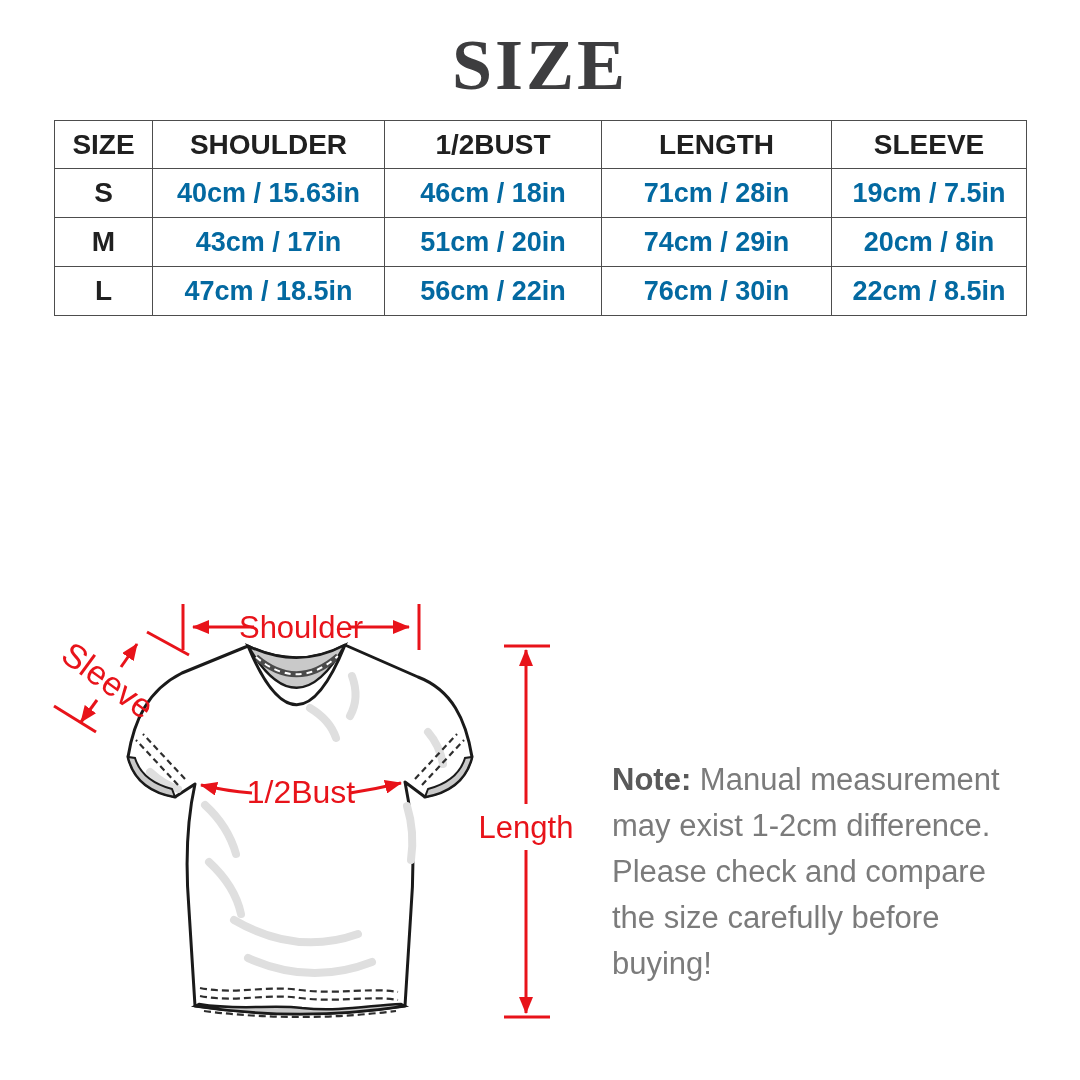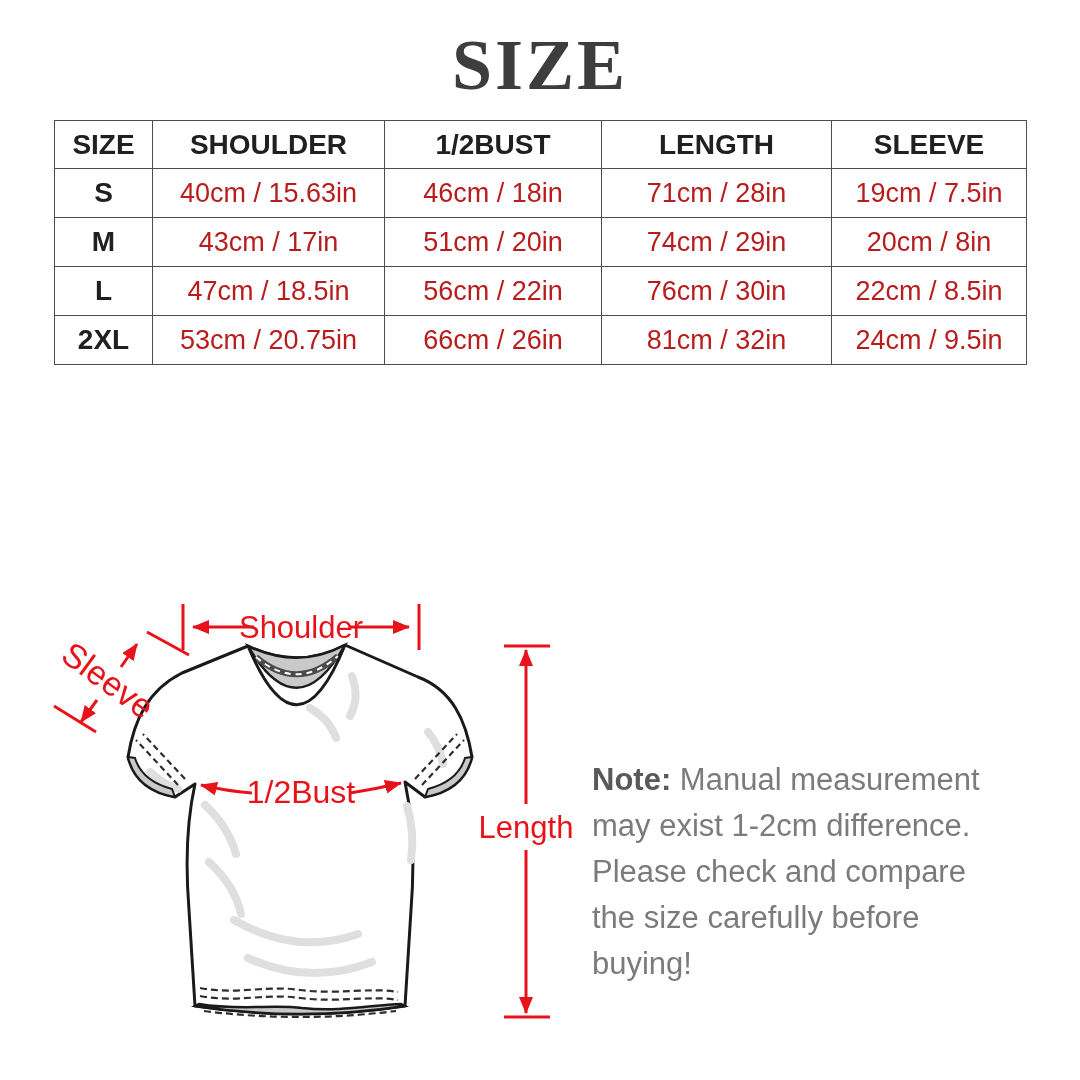--- a/index.html
+++ b/index.html
@@ -6,24 +6,24 @@
   .page{position:relative;width:1080px;height:1080px;background:#ffffff;overflow:hidden;
         font-family:"Liberation Sans",sans-serif;}
   .title{position:absolute;left:0;top:24px;width:1080px;text-align:center;
          font-family:"Liberation Serif",serif;font-weight:700;font-size:72px;
          letter-spacing:3px;color:#3d3d3f;}
   table.size-table{position:absolute;left:54px;top:120px;width:972px;
          border-collapse:collapse;table-layout:fixed;}
   table.size-table th,table.size-table td{border:1px solid #4d4d4d;text-align:center;
          vertical-align:middle;padding:0;}
   table.size-table th{height:47px;font-size:28px;font-weight:700;color:#202020;}
-  table.size-table td{height:48px;font-size:27px;font-weight:400;color:#b91c1c;}
+  table.size-table td{height:48px;font-size:27px;font-weight:700;color:#0369a1;}
   table.size-table td.size-col{font-size:28px;font-weight:700;color:#202020;}
   .diagram{position:absolute;left:0;top:580px;width:600px;height:500px;}
-  .note{position:absolute;left:592px;top:726px;width:418px;
+  .note{position:absolute;left:612px;top:726px;width:418px;
         font-size:31px;line-height:46px;color:#7b7b7b;}
   .note .note-label{font-weight:700;color:#595959;}
 </style>
 </head>
 <body>
 
 <div class="page">
 
   <div class="title">SIZE</div>
 
@@ -58,27 +58,20 @@
         <td>51cm / 20in</td>
         <td>74cm / 29in</td>
         <td>20cm / 8in</td>
       </tr>
       <tr>
         <td class="size-col">L</td>
         <td>47cm / 18.5in</td>
         <td>56cm / 22in</td>
         <td>76cm / 30in</td>
         <td>22cm / 8.5in</td>
-      </tr>
-      <tr>
-        <td class="size-col">2XL</td>
-        <td>53cm / 20.75in</td>
-        <td>66cm / 26in</td>
-        <td>81cm / 32in</td>
-        <td>24cm / 9.5in</td>
       </tr>
     </tbody>
   </table>
 
   <svg class="diagram" viewBox="0 0 600 500">
     <defs>
       <marker id="ah" markerUnits="userSpaceOnUse" markerWidth="18" markerHeight="14" refX="16" refY="7" orient="auto">
         <path d="M0,0 L17,7 L0,14 Z" fill="#e8131a"></path>
       </marker>
     </defs>

